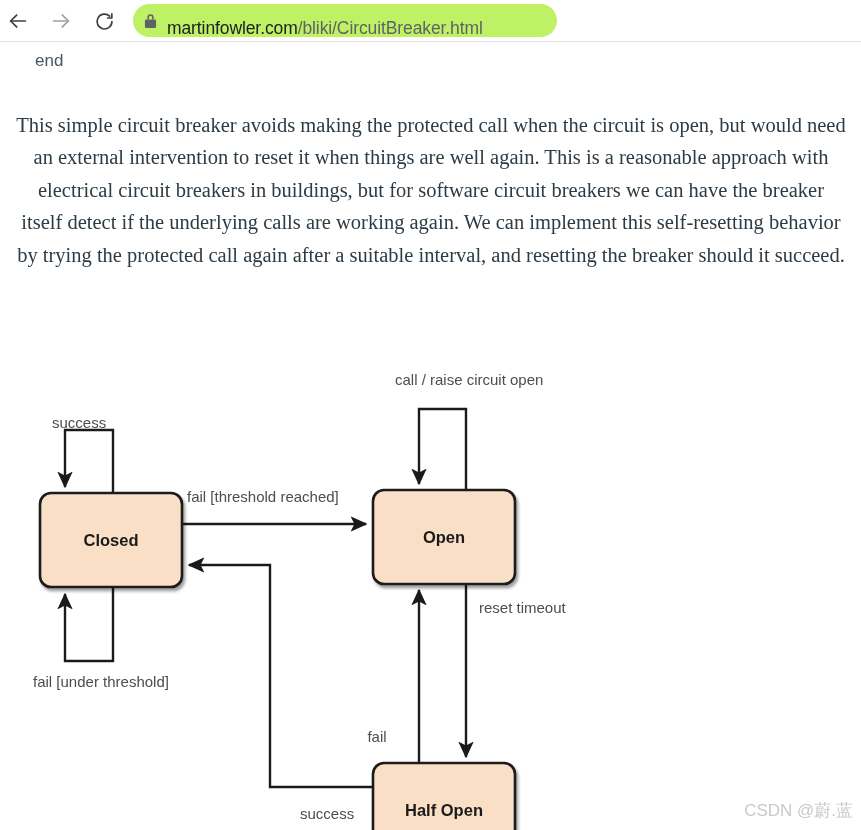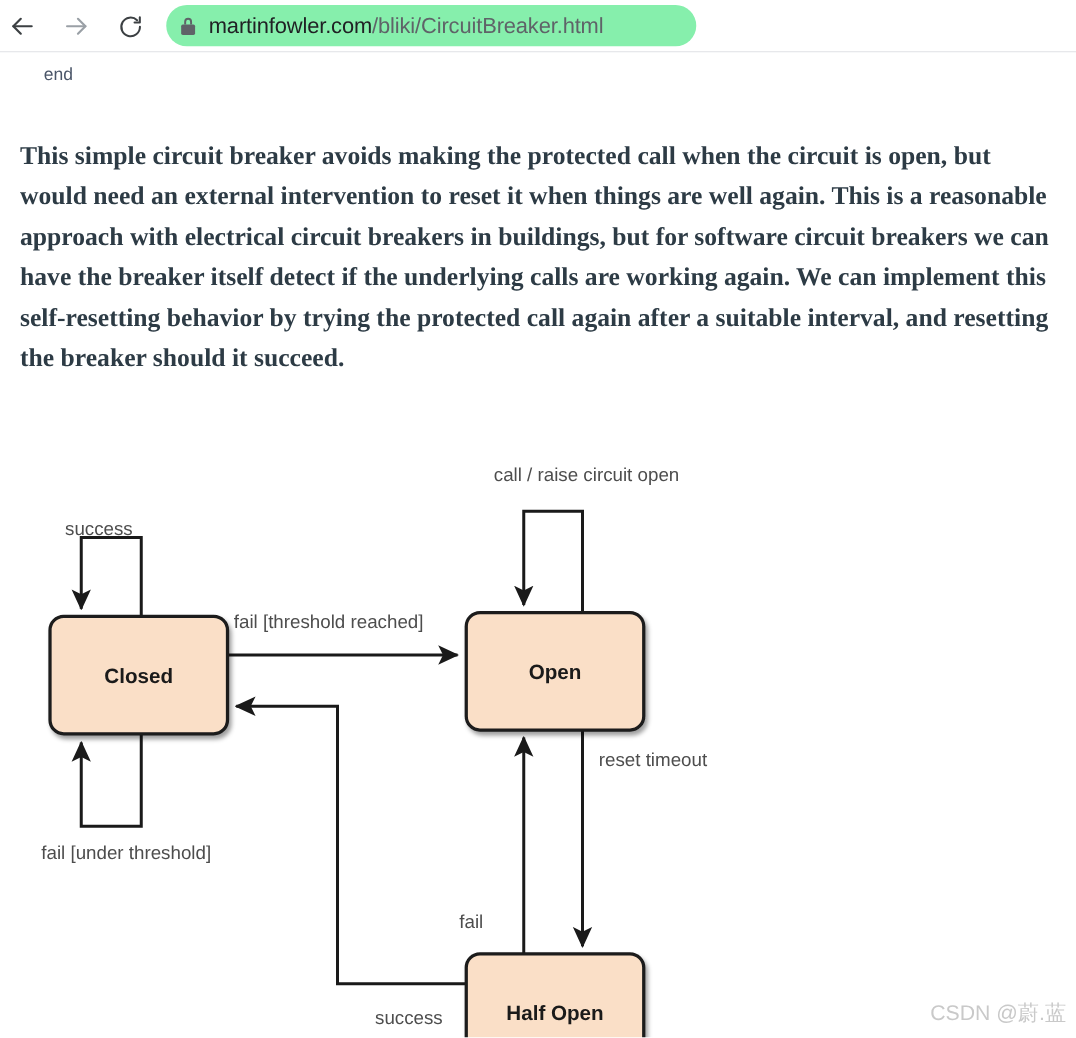--- a/index.html
+++ b/index.html
@@ -25,23 +25,23 @@
     display:flex;align-items:center;justify-content:center;
   }
   .nav-btn svg{display:block;}
   #btn-back{left:3px;}
   #btn-fwd{left:46px;}
   #btn-reload{left:89px;}
 
   .omnibox{
     position:absolute;left:133px;top:4px;
     width:424px;height:33px;
-    background:#86efac;
+    background:#bef264;
     border-radius:17px;
-    display:flex;align-items:center;
+    display:flex;align-items:flex-end;
   }
   .lock-wrap{
     width:34px;height:33px;
     display:flex;align-items:center;justify-content:center;
     flex:0 0 34px;
   }
   .url-text{
     font-size:17.5px;
     line-height:1;
     white-space:nowrap;
@@ -51,30 +51,29 @@
   .url-path{color:#5f6368;}
 
   
   .page{
     position:absolute;left:0;top:42px;width:861px;height:788px;
     background:#ffffff;
   }
   .code-end{
     position:absolute;left:35px;top:9px;
     font-family:"Liberation Sans", sans-serif;
-    font-size:14px;color:#4a5568;
+    font-size:17px;color:#4a5568;
   }
   .para{
     position:absolute;left:16px;top:46px;width:830px;
     font-family:"Liberation Serif", serif;
     font-size:20.5px;
     line-height:32.5px;
     color:#2d3b45;
-    text-align:left;
-    font-weight:bold;
+    text-align:center;
   }
 
   
   .diagram{
     position:absolute;left:0;top:275px;width:861px;height:513px;
   }
   .diagram svg{display:block;}
 
   .watermark{
     position:absolute;right:8px;bottom:8px;

